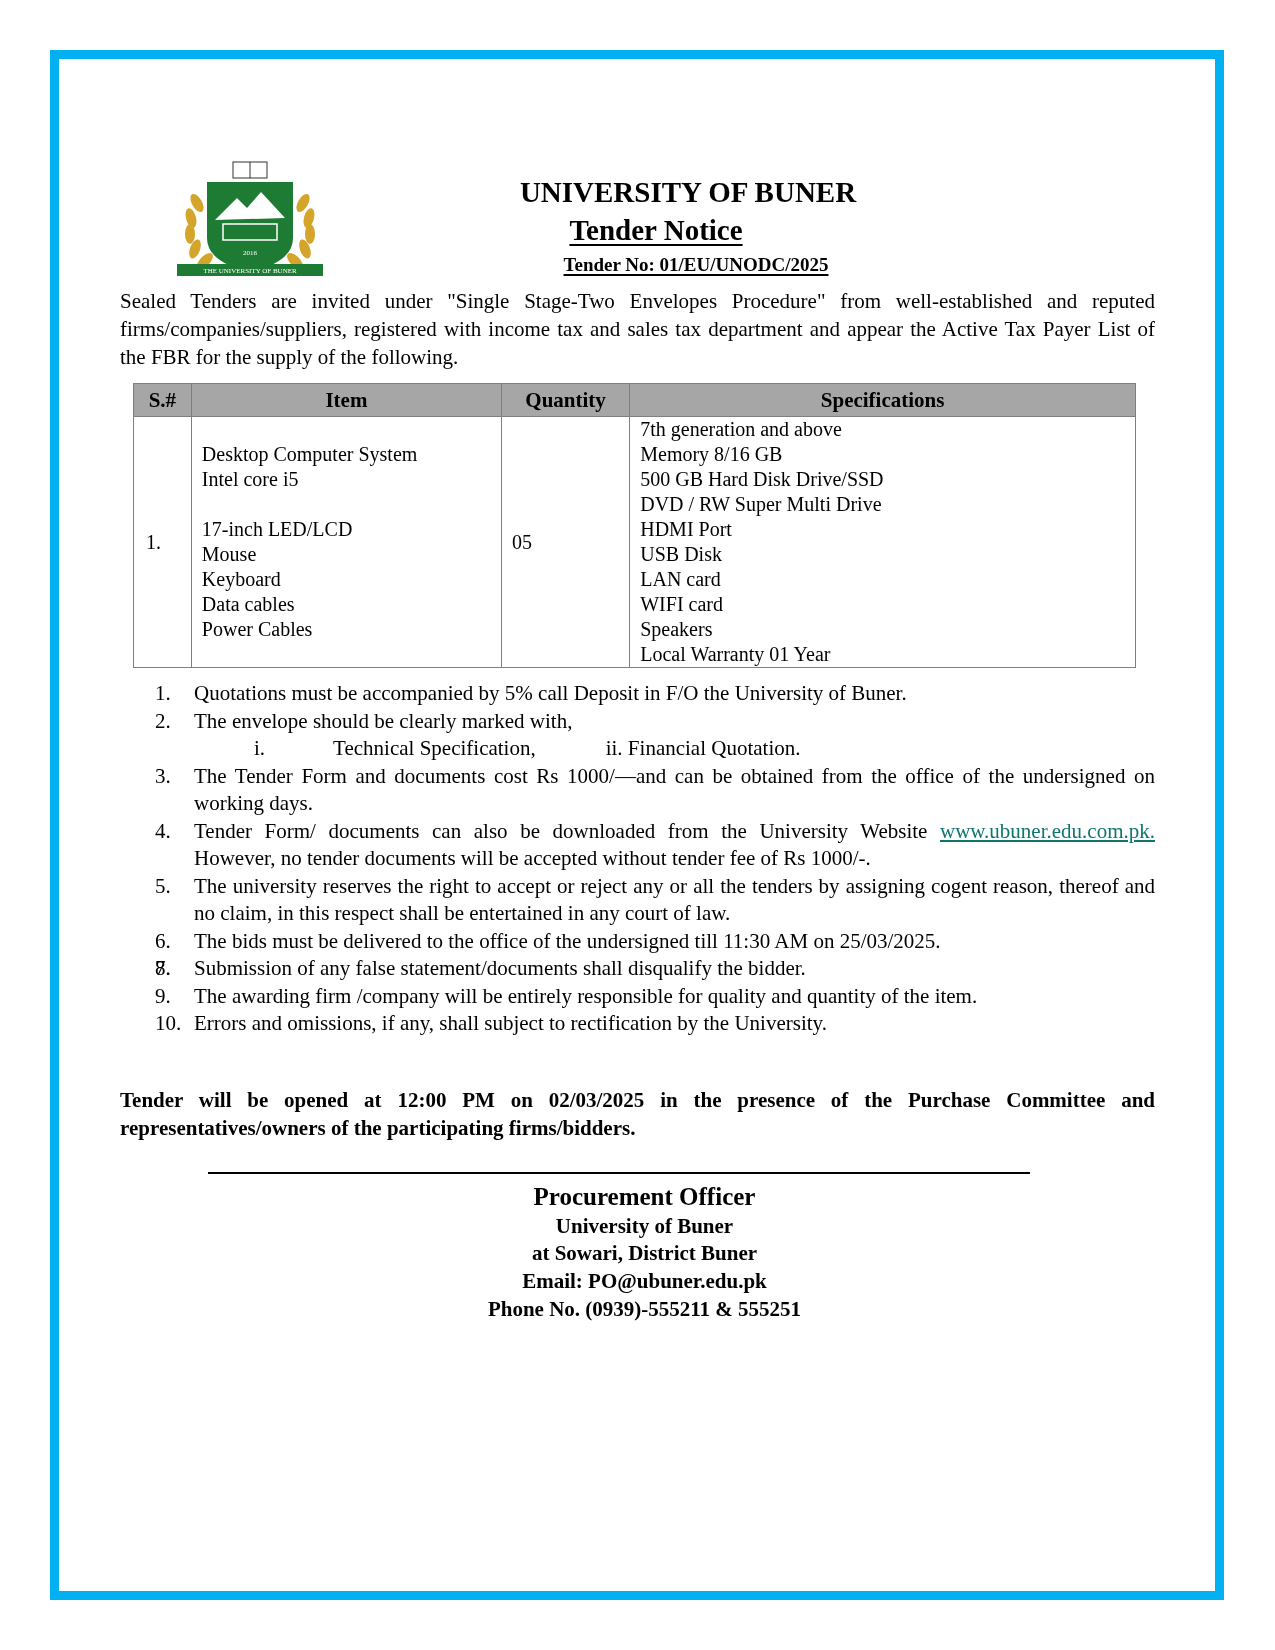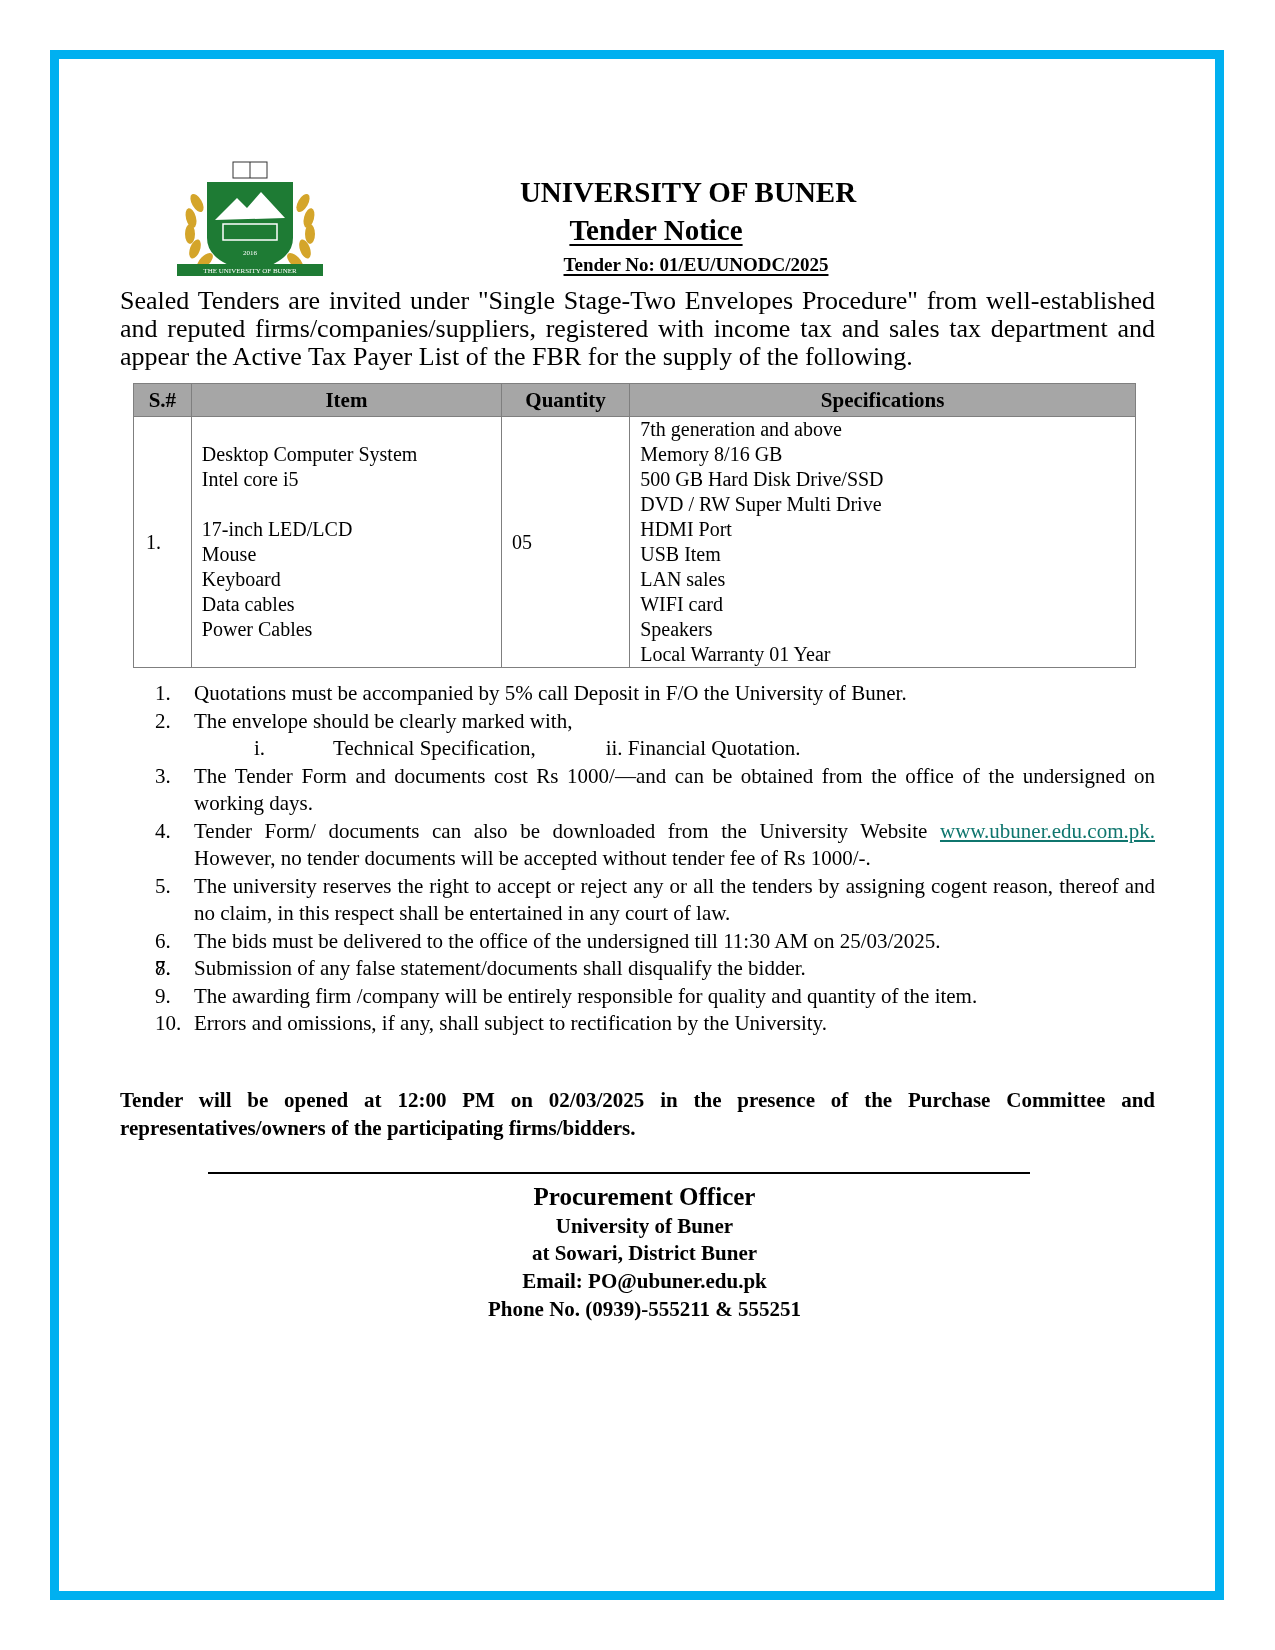--- a/index.html
+++ b/index.html
@@ -7,21 +7,21 @@
            font-family: "Liberation Serif", "DejaVu Serif", serif; color: #000; }
     .frame { position: absolute; left: 50px; top: 50px; width: 1156px; height: 1532px;
              border: 9px solid #00B0F0; box-sizing: content-box; }
     .logo { position: absolute; left: 175px; top: 158px; width: 150px; height: 125px; }
     .hdr { position: absolute; left: 0; width: 1275px; text-align: center; font-weight: bold; }
     .h1 { top: 176px; font-size: 29px; left: 188px; width: 1000px; }
     .h2 { top: 214px; font-size: 29px; left: 156px; width: 1000px; }
     .h2 span { text-decoration: underline; text-decoration-thickness: 2px; text-underline-offset: 4px; }
     .h3 { top: 254px; font-size: 19px; left: 196px; width: 1000px; }
     .h3 span { text-decoration: underline; text-decoration-thickness: 2px; text-underline-offset: 3px; }
-    .intro { position: absolute; left: 120px; top: 287px; width: 1035px; font-size: 26px;
+    .intro { position: absolute; left: 120px; top: 287px; width: 1035px; font-size: 21px;
              line-height: 28px; text-align: justify; }
     table.spec { position: absolute; left: 133px; top: 383px; width: 1003px; border-collapse: collapse; font-size: 20px; }
     table.spec th, table.spec td { border: 1.5px solid #7f7f7f; }
     table.spec th { background: #a6a6a6; font-weight: bold; font-size: 21px; height: 32px; padding: 0; text-align: center; }
     table.spec td { vertical-align: middle; padding: 0 0 0 10px; line-height: 25px; }
     table.spec td.sn { text-align: left; padding-left: 12px; }
     .cell-line { display: block; min-height: 25px; }
     ol.terms { position: absolute; left: 120px; top: 680px; width: 1035px; margin: 0; padding: 0;
                list-style: none; font-size: 21px; line-height: 27.5px; }
     ol.terms li { position: relative; padding-left: 74px; text-align: justify; }
@@ -104,22 +104,22 @@
         <span class="cell-line">Data cables</span>
         <span class="cell-line">Power Cables</span>
       </td>
       <td>05</td>
       <td>
         <span class="cell-line">7th generation and above</span>
         <span class="cell-line">Memory 8/16 GB</span>
         <span class="cell-line">500 GB Hard Disk Drive/SSD</span>
         <span class="cell-line">DVD / RW Super Multi Drive</span>
         <span class="cell-line">HDMI Port</span>
-        <span class="cell-line">USB Item</span>
-        <span class="cell-line">LAN sales</span>
+        <span class="cell-line">USB Disk</span>
+        <span class="cell-line">LAN card</span>
         <span class="cell-line">WIFI card</span>
         <span class="cell-line">Speakers</span>
         <span class="cell-line">Local Warranty 01 Year</span>
       </td>
     </tr>
   </tbody>
 </table>
 
 <ol class="terms">
   <li><span class="num">1.</span><span>Quotations must be accompanied by 5% call Deposit in F/O the University of Buner.</span></li>

